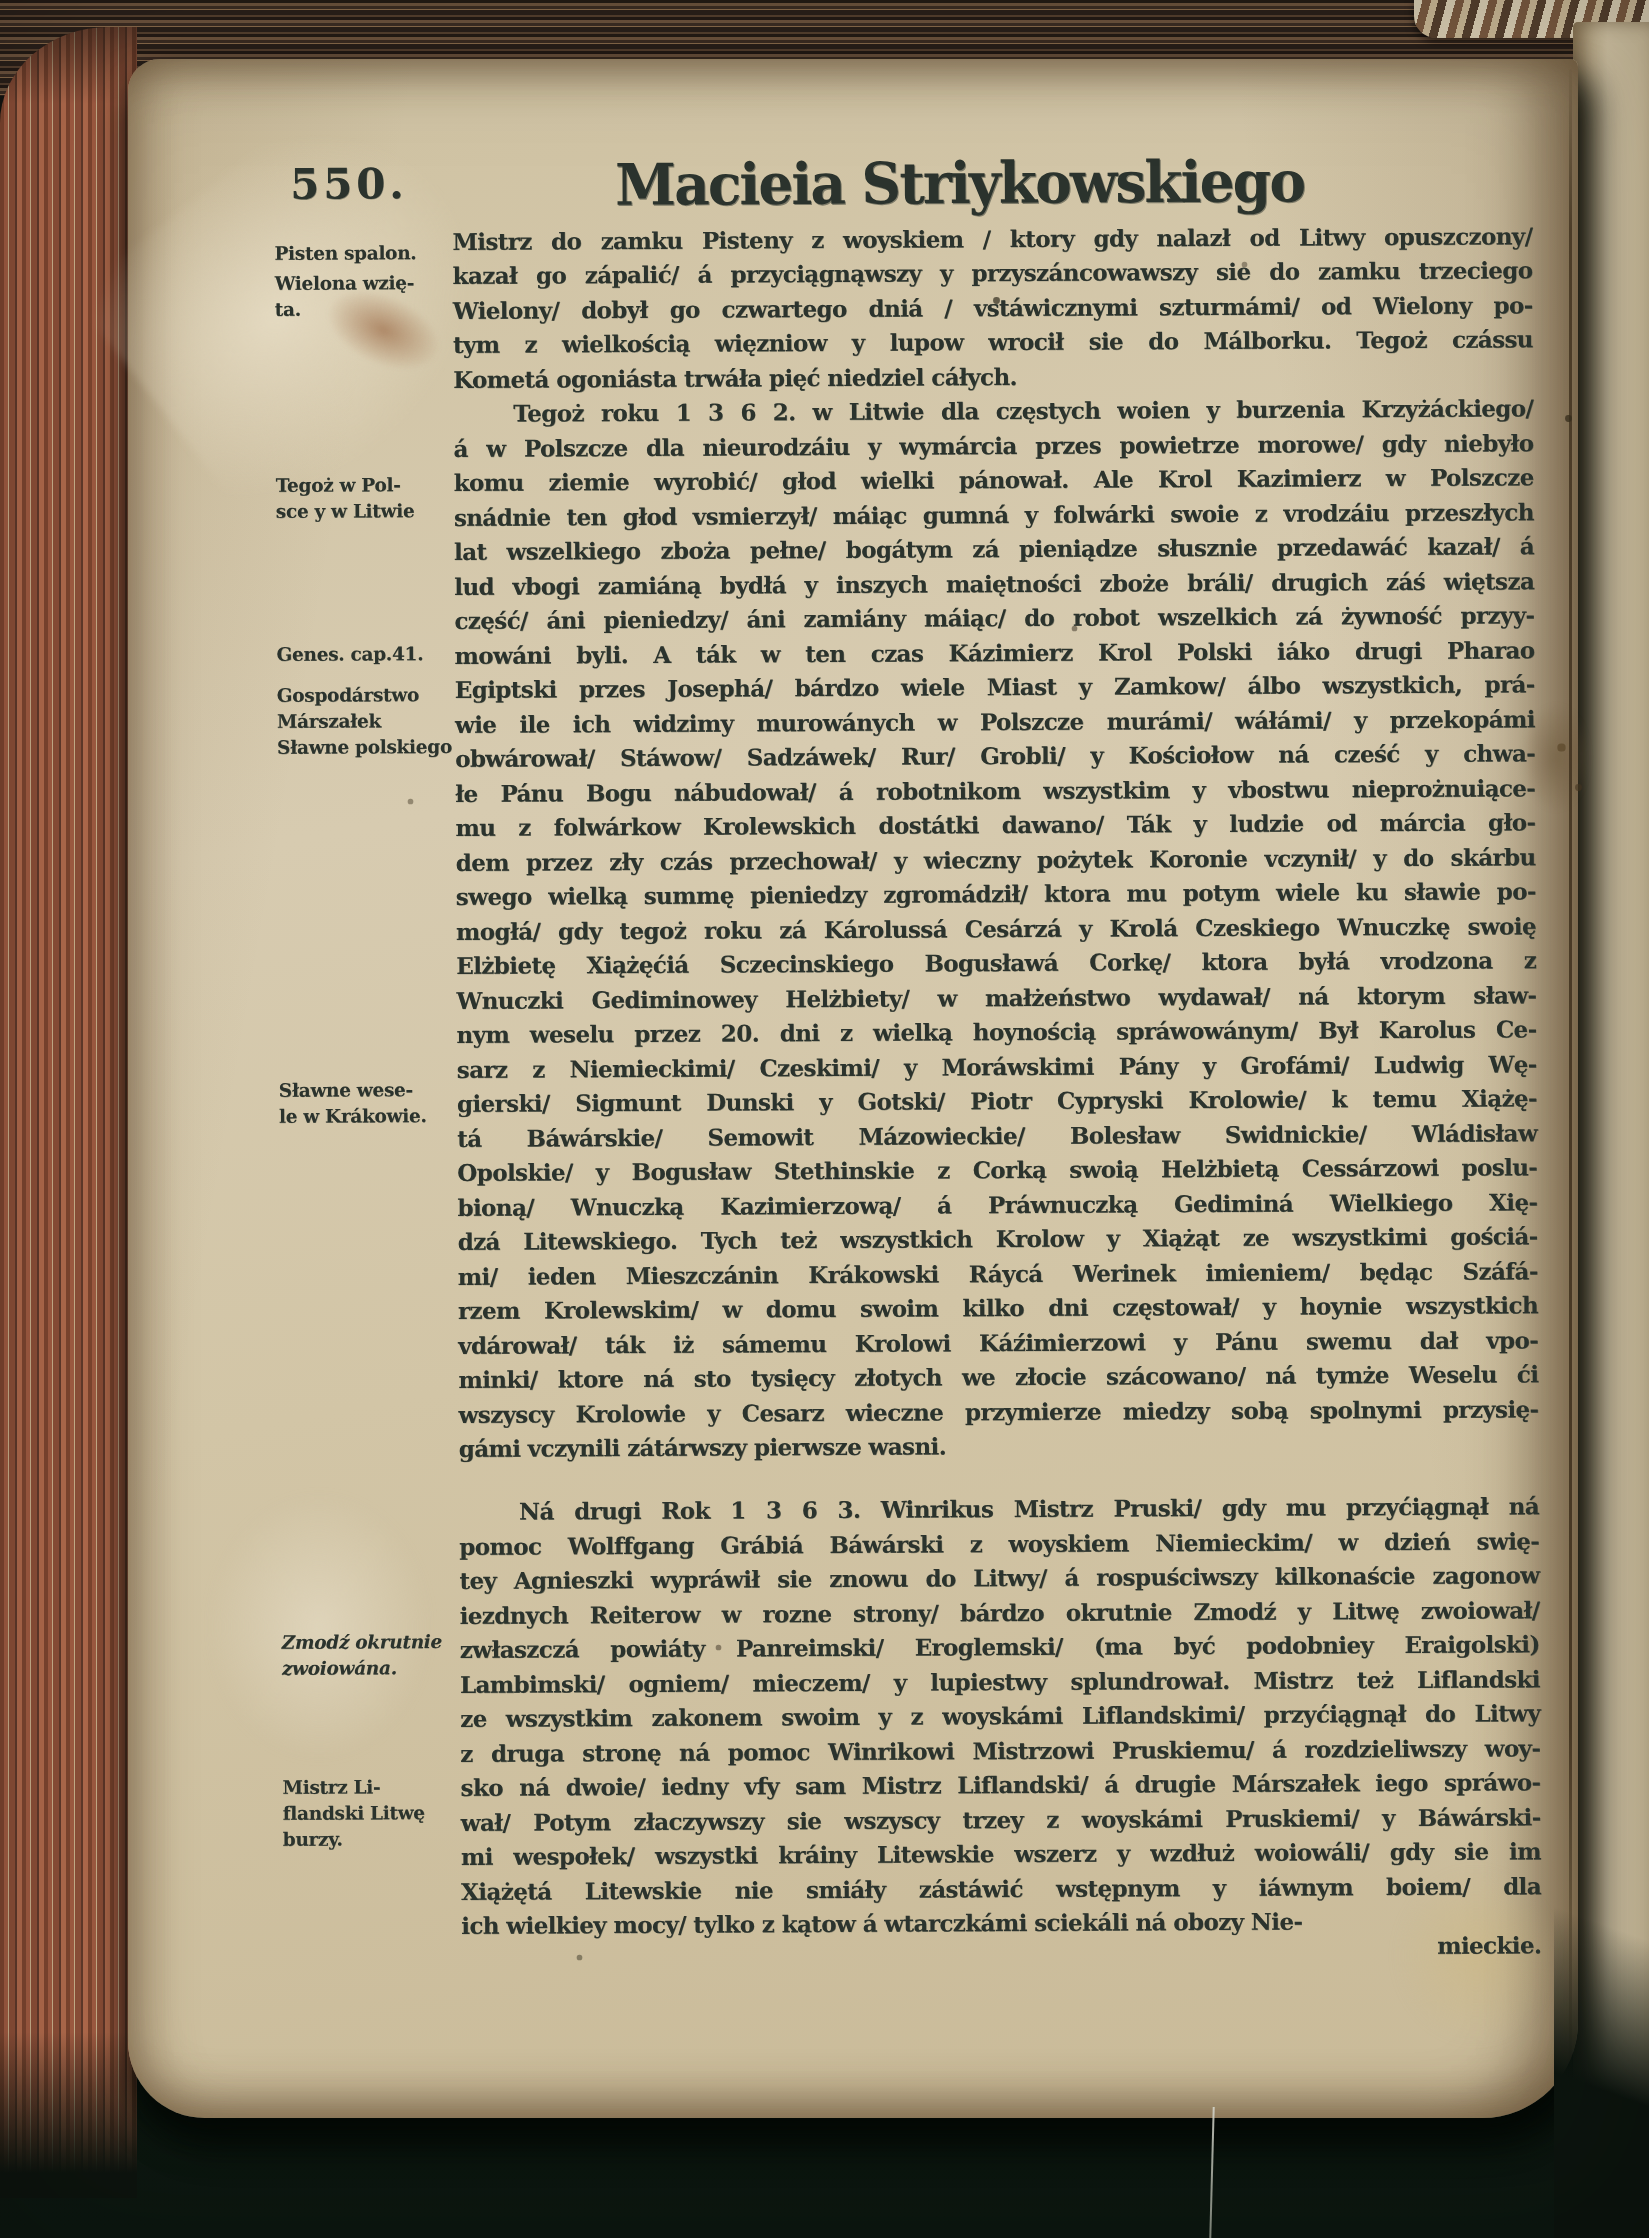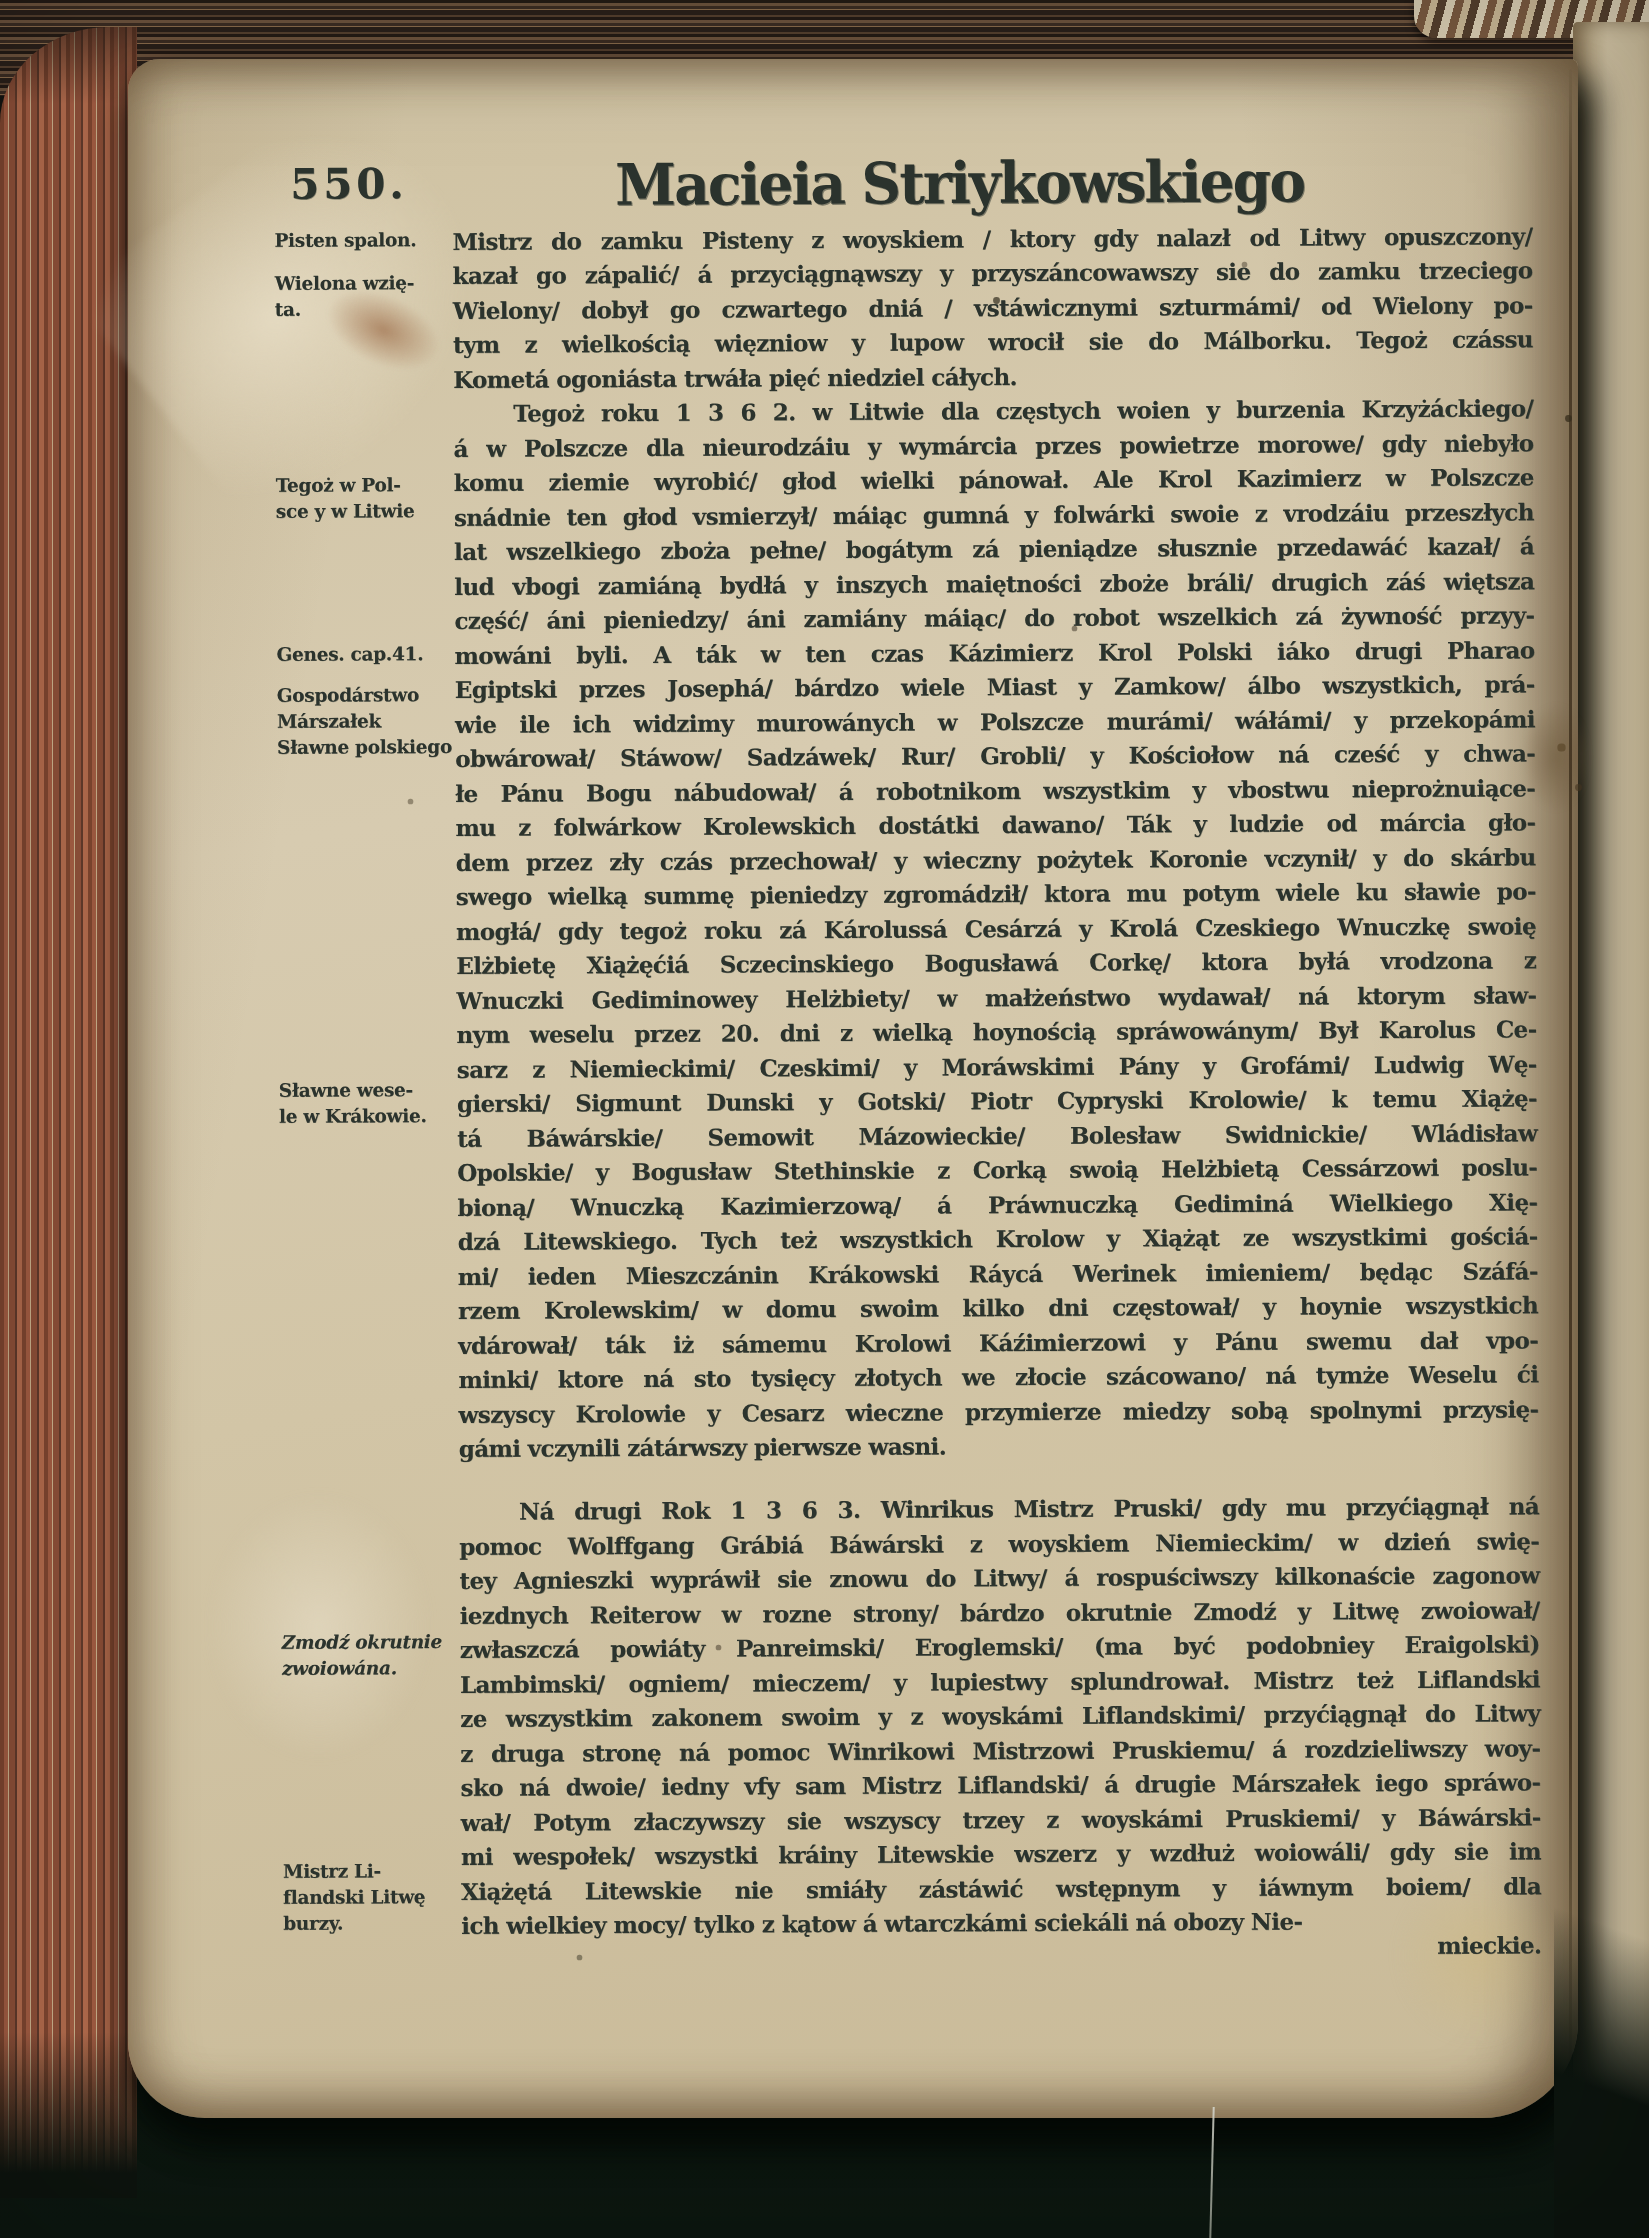--- a/index.html
+++ b/index.html
@@ -174,21 +174,21 @@
 <div class="stain stain-yellow-br"></div>
 <div class="fold-line"></div>
 <div class="dark-wedge"></div>
 <div class="specks"></div>
 <div class="thread"></div>
 
 <div class="content">
   <div class="page-number">550.</div>
   <div class="running-header">Macieia Striykowskiego</div>
   <div class="margin-notes">
-      <div class="margin-note" style="top: 225px;">
+      <div class="margin-note" style="top: 238px;">
         <div>Pisten spalon.</div>
       </div>
       <div class="margin-note" style="top: 268px;">
         <div>Wielona wzię-</div>
         <div>ta.</div>
       </div>
       <div class="margin-note" style="top: 470px;">
         <div>Tegoż w Pol-</div>
         <div>sce y w Litwie</div>
       </div>
@@ -201,21 +201,21 @@
         <div>Sławne polskiego</div>
       </div>
       <div class="margin-note" style="top: 1075px;">
         <div>Sławne wese-</div>
         <div>le w Krákowie.</div>
       </div>
       <div class="margin-note" style="top: 1627px; font-style: italic;">
         <div>Zmodź okrutnie</div>
         <div>zwoiowána.</div>
       </div>
-      <div class="margin-note" style="top: 1856px;">
+      <div class="margin-note" style="top: 1772px;">
         <div>Mistrz Li-</div>
         <div>flandski Litwę</div>
         <div>burzy.</div>
       </div>
     </div>
   <div class="body-text">
       <div class="body-line" style="top: 225px;">Mistrz do zamku Pisteny z woyskiem / ktory gdy nalazł od Litwy opuszczony/</div>
       <div class="body-line" style="top: 259px;">kazał go zápalić/ á przyciągnąwszy y przyszáncowawszy sie do zamku trzeciego</div>
       <div class="body-line" style="top: 294px;">Wielony/ dobył go czwartego dniá / vstáwicznymi szturmámi/ od Wielony po-</div>
       <div class="body-line" style="top: 328px;">tym z wielkością więzniow y lupow wrocił sie do Málborku.   Tegoż czássu</div>

